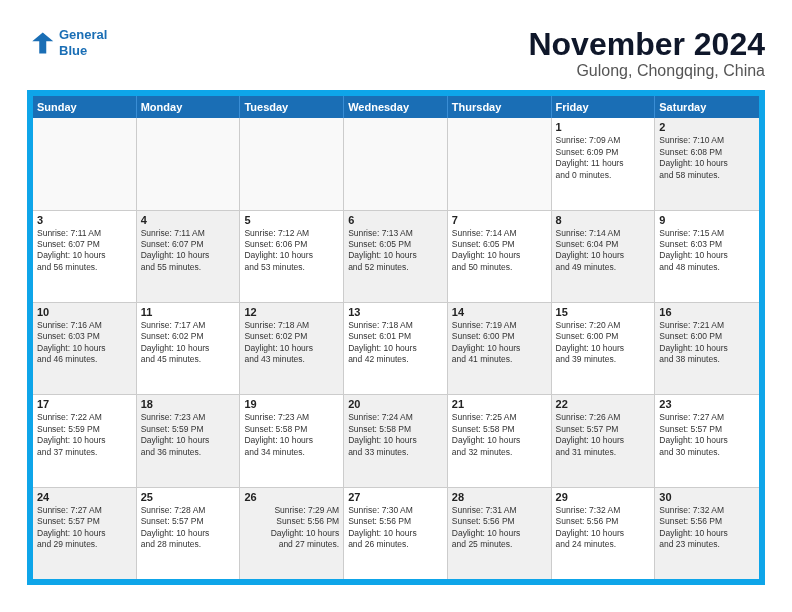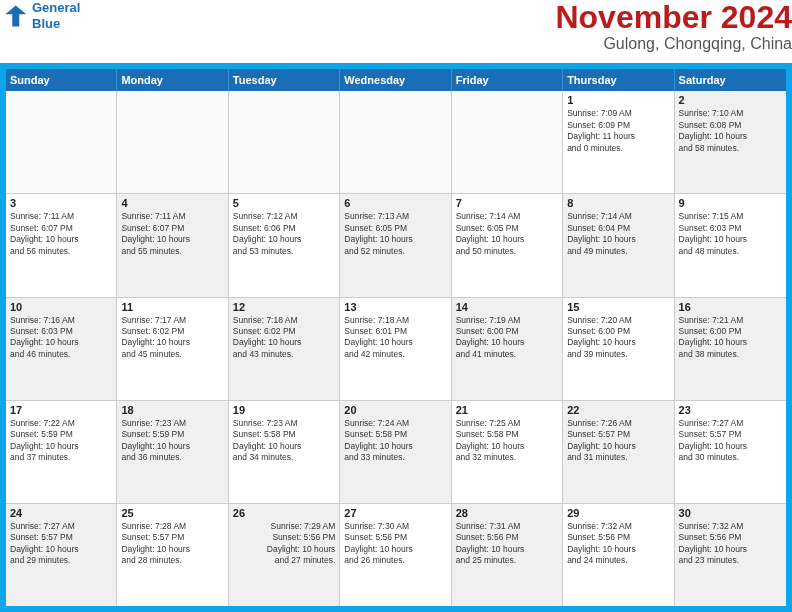--- a/index.html
+++ b/index.html
@@ -6,21 +6,21 @@
     body {
       width: 792px;
       height: 612px;
       font-family: Arial, sans-serif;
       background: #fff;
       overflow: hidden;
     }
     .page {
       width: 792px;
       height: 612px;
-      padding: 0;
+      padding: 27px;
       display: flex;
       flex-direction: column;
     }
     .header {
       display: flex;
       justify-content: space-between;
       align-items: flex-start;
       margin-bottom: 10px;
     }
     .logo {
@@ -40,21 +40,21 @@
     .logo-icon {
       width: 28px;
       height: 28px;
     }
     .header-right {
       text-align: right;
     }
     .month-title {
       font-size: 32px;
       font-weight: bold;
-      color: #b91c1c;
+      color: #0f172a;
       line-height: 1.1;
     }
     .location {
       font-size: 16px;
       color: #555;
     }
     .calendar {
       flex: 1;
       display: flex;
       flex-direction: column;
@@ -130,22 +130,22 @@
       <div class="location">Gulong, Chongqing, China</div>
     </div>
   </div>
 
   <div class="calendar">
     <div class="cal-header">
     <div class="cal-header-cell">Sunday</div>
         <div class="cal-header-cell">Monday</div>
         <div class="cal-header-cell">Tuesday</div>
         <div class="cal-header-cell">Wednesday</div>
+        <div class="cal-header-cell">Thursday</div>
         <div class="cal-header-cell">Friday</div>
-        <div class="cal-header-cell">Thursday</div>
         <div class="cal-header-cell">Saturday</div>
       </div>
     <div class="cal-body">
     <div class="cal-row">
           <div class="cal-cell empty"></div>
           <div class="cal-cell empty"></div>
           <div class="cal-cell empty"></div>
           <div class="cal-cell empty"></div>
           <div class="cal-cell empty"></div>
           <div class="cal-cell">

